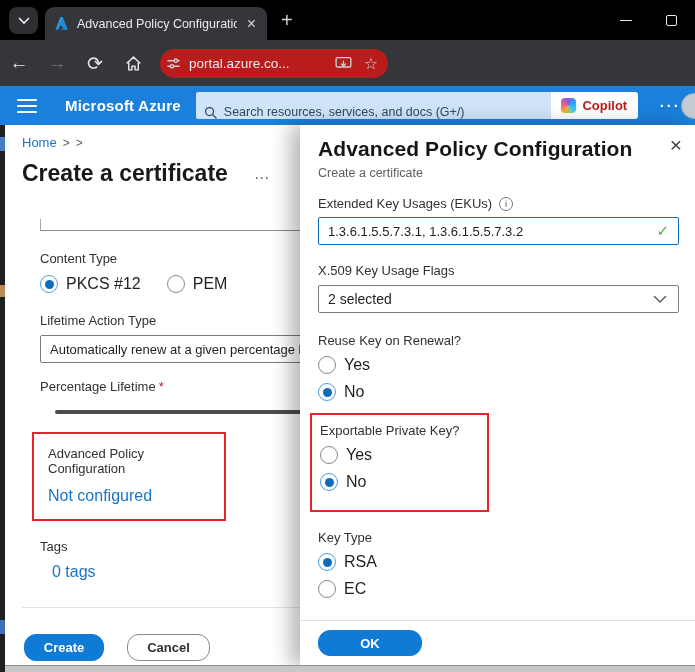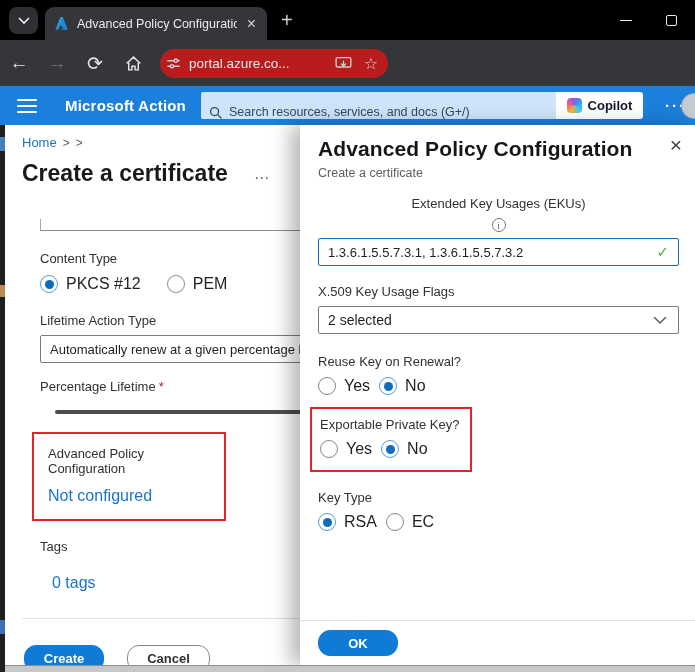--- a/index.html
+++ b/index.html
@@ -39,21 +39,21 @@
   .hamburger span { display:block; height:2px; background:#fff; border-radius:1px; }
   .brand { color:#fff; font-size:15px; font-weight:700; margin-left:28px; white-space:nowrap; letter-spacing:.2px; }
   .search-wrap { display:flex; align-items:center; margin-left:15px; height:27px; }
   .search-field { width:355px; height:27px; background:#cfe4f8; border-radius:2px 0 0 2px;
     display:flex; align-items:flex-end; padding:0 8px; gap:7px; }
   .search-text { color:#2e4a63; font-size:12.5px; white-space:nowrap; overflow:hidden; }
   .copilot { width:87px; height:27px; background:#fff; border-radius:0 3px 3px 0; display:flex;
     align-items:center; justify-content:center; gap:6px; }
   .copilot-logo { width:15px; height:15px; border-radius:4px;
     background:conic-gradient(from 210deg,#f7b32b,#ef5f8a,#8a57e8,#2aa7f0,#49ccf3,#f7b32b); }
-  .copilot-label { color:#0f172a; font-size:13px; font-weight:700; }
+  .copilot-label { color:#b91c1c; font-size:13px; font-weight:700; }
   .hdr-more { color:#fff; font-size:15px; font-weight:700; letter-spacing:2px; margin-left:22px; }
   .avatar { position:absolute; right:-12px; top:7px; width:26px; height:26px; border-radius:50%;
     background:#c4cbd2; border:1px solid #9fa8b0; }
 
   
   .left-strip { position:absolute; left:0; top:125px; width:5px; bottom:0; background:#1d1e20; }
   .left-strip i { position:absolute; left:0; width:5px; display:block; }
   .bottom-strip { position:absolute; left:5px; right:0; bottom:0; height:7px; background:#c7c7c7;
     border-top:1px solid #8f8f8f; z-index:30; }
 
@@ -77,50 +77,50 @@
   .radio.selected { border-color:#4f9ddc; }
   .radio.selected::after { content:""; position:absolute; inset:3.5px; border-radius:50%; background:#0f6cbd; }
   .radio-label { font-size:16px; color:#201f1e; }
   .mt20 { margin-top:20px; } .mt18 { margin-top:18px; } .mt16 { margin-top:16px; }
   .select-box { margin-top:7px; width:270px; height:28px; border:1px solid #7a7a7a; border-radius:2px;
     display:flex; align-items:center; padding:0 9px; font-size:13px; color:#201f1e; white-space:nowrap; overflow:hidden; }
   .required { color:#a4262c; margin-left:3px; }
   .slider { margin-top:16px; margin-left:15px; width:252px; height:4px; background:#4d4d4d; border-radius:3px; }
   .redbox-left { margin-top:18px; margin-left:-8px; width:194px; border:2px solid #e3242b; padding:12px 10px 14px 14px; }
   .link { color:#1a73c8; font-size:16px; text-decoration:none; }
-  .tags-link { display:inline-block; margin-top:20px; margin-left:12px; }
+  .tags-link { display:inline-block; margin-top:9px; margin-left:12px; }
   .divider { margin-top:26px; margin-left:-17px; width:295px; border-top:1px solid #e1e1e1; }
   .btn-row { margin-top:26px; margin-left:2px; display:flex; gap:23px; }
   .btn { height:27px; border-radius:12px; font-size:13px; font-weight:700; display:flex;
     align-items:center; justify-content:center; border:1px solid transparent; cursor:default; }
   .btn-primary { width:80px; background:#0f7bd4; color:#fff; border-color:#0f7bd4; }
   .btn-secondary { width:83px; background:#fff; color:#323130; border:1px solid #8a8886; }
 
   
   .panel { position:absolute; left:300px; top:125px; right:0; bottom:7px; background:#fff;
     box-shadow:-10px 0 18px rgba(0,0,0,0.28); z-index:10; }
   .panel-content { position:relative; height:calc(100% - 45px); overflow:hidden; padding:12px 16px 0 18px; }
   .panel-title { font-size:21px; font-weight:700; color:#161616; letter-spacing:.1px; }
   .panel-close { position:absolute; right:13px; top:10px; font-size:21px; color:#404040; line-height:20px; }
   .panel-sub { margin-top:5px; font-size:12.5px; color:#605e5c; }
-  .label-row { display:flex; align-items:center; gap:7px;flex-direction:column; }
+  .label-row { display:flex; align-items:center; gap:7px; }
   .info-ic { width:14px; height:14px; border:1px solid #767676; border-radius:50%; color:#605e5c;
     font-size:9.5px; display:flex; align-items:center; justify-content:center; font-style:normal; }
   .eku-input { margin-top:6px; height:28px; border:1.5px solid #0f6cbd; border-radius:2px;
     display:flex; align-items:center; padding:0 28px 0 9px; font-size:13px; color:#201f1e; position:relative; }
   .eku-check { position:absolute; right:9px; color:#57a64a; font-size:15px; font-weight:700; }
   .panel-select { margin-top:7px; height:28px; border:1px solid #7a7a7a; border-radius:2px;
     display:flex; align-items:center; justify-content:space-between; padding:0 11px 0 9px;
     font-size:14px; color:#201f1e; }
-  .radio-col { margin-top:8px; display:flex; flex-direction:row; gap:9px; }
-  .redbox-panel { margin-top:12px; margin-left:-8px; width:162px; border:2px solid #e3242b; padding:8px 8px 12px 8px; }
+  .radio-col { margin-top:8px; display:flex; flex-direction:column; gap:9px; }
+  .redbox-panel { margin-top:12px; margin-left:-8px; width:179px; border:2px solid #e3242b; padding:8px 8px 19px 8px; }
   .redbox-panel .radio-col { margin-left:0; }
   .panel-footer { position:absolute; left:0; right:0; bottom:0; height:45px; background:#fff;
     border-top:1px solid #e1e1e1; display:flex; align-items:center; padding-left:18px; }
-  .btn-ok { width:80px; height:26px; }
+  .btn-ok { width:104px; height:26px; }
 </style>
 </head>
 <body>
 
 <div class="screen">
 
   <div class="titlebar">
     <div class="tabsearch-btn">
       <svg width="12" height="8" viewBox="0 0 12 8">
           <path d="M1.5 1.5 L6 6 L10.5 1.5" stroke="#e8eaed" stroke-width="1.7" fill="none" stroke-linecap="round"></path>
@@ -172,21 +172,21 @@
       </span>
     </div>
   </div>
 
   <div class="azure-header">
     <div class="hamburger">
         <span></span>
         <span></span>
         <span></span>
       </div>
-    <span class="brand">Microsoft Action</span>
+    <span class="brand">Microsoft Azure</span>
     <div class="search-wrap">
       <div class="search-field">
         <svg width="13" height="13" viewBox="0 0 14 14">
             <circle cx="6" cy="6" r="4.3" stroke="#2e4a63" stroke-width="1.4" fill="none"></circle>
             <path d="M9.3 9.3 L13 13" stroke="#2e4a63" stroke-width="1.4" stroke-linecap="round"></path>
           </svg>
         <span class="search-text">Search resources, services, and docs (G+/)</span>
       </div>
       <div class="copilot">
         <span class="copilot-logo"></span>

